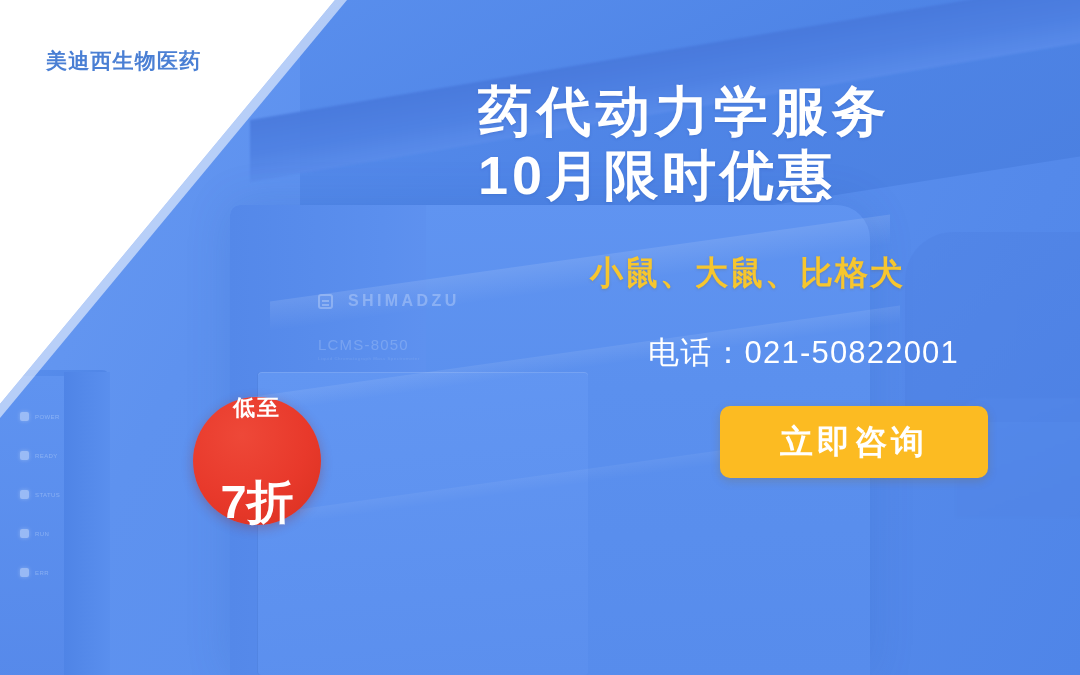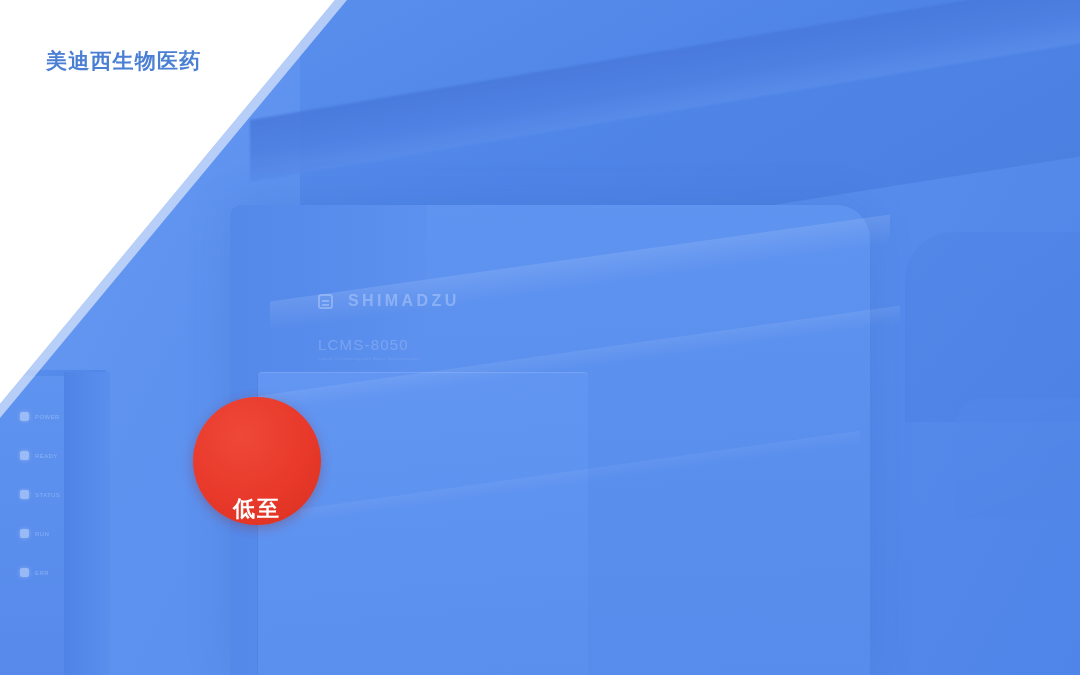--- a/index.html
+++ b/index.html
@@ -250,21 +250,21 @@
 
   
   .badge {
     position:absolute;
     left:193px; top:397px;
     width:128px; height:128px;
     border-radius:50%;
     background:radial-gradient(circle at 38% 30%, #EE4838 0%, #E8392B 55%, #D8301F 100%);
     box-shadow:0 3px 12px rgba(150,30,20,.30);
     display:flex; flex-direction:column;
-    align-items:center; justify-content:flex-end;
+    align-items:center; justify-content:space-between;
     color:#FFFFFF;
   }
   .badge-top {
     font-size:22px; font-weight:700;
     letter-spacing:2px;
     line-height:1;
     margin-bottom:5px;
     white-space:nowrap;
   }
   .badge-main {
@@ -387,16 +387,24 @@
 
   <div class="wedge"></div>
   <div class="wedge-edge"></div>
 
   <div class="logo-wrap">
     <div class="logo-cn">美迪西生物医药</div>
   </div>
 
   <div class="badge">
     <div class="badge-top">低至</div>
+    <div class="badge-main">7折</div>
   </div>
 
+  <div class="copy">
+    <div class="headline">药代动力学服务</div>
+    <div class="headline headline-2">10月限时优惠</div>
+    <div class="subhead">小鼠、大鼠、比格犬</div>
+    <div class="phone">电话：021-50822001</div>
+    <button class="cta">立即咨询</button>
+  </div>
 
 </div>
 
 </body></html>

